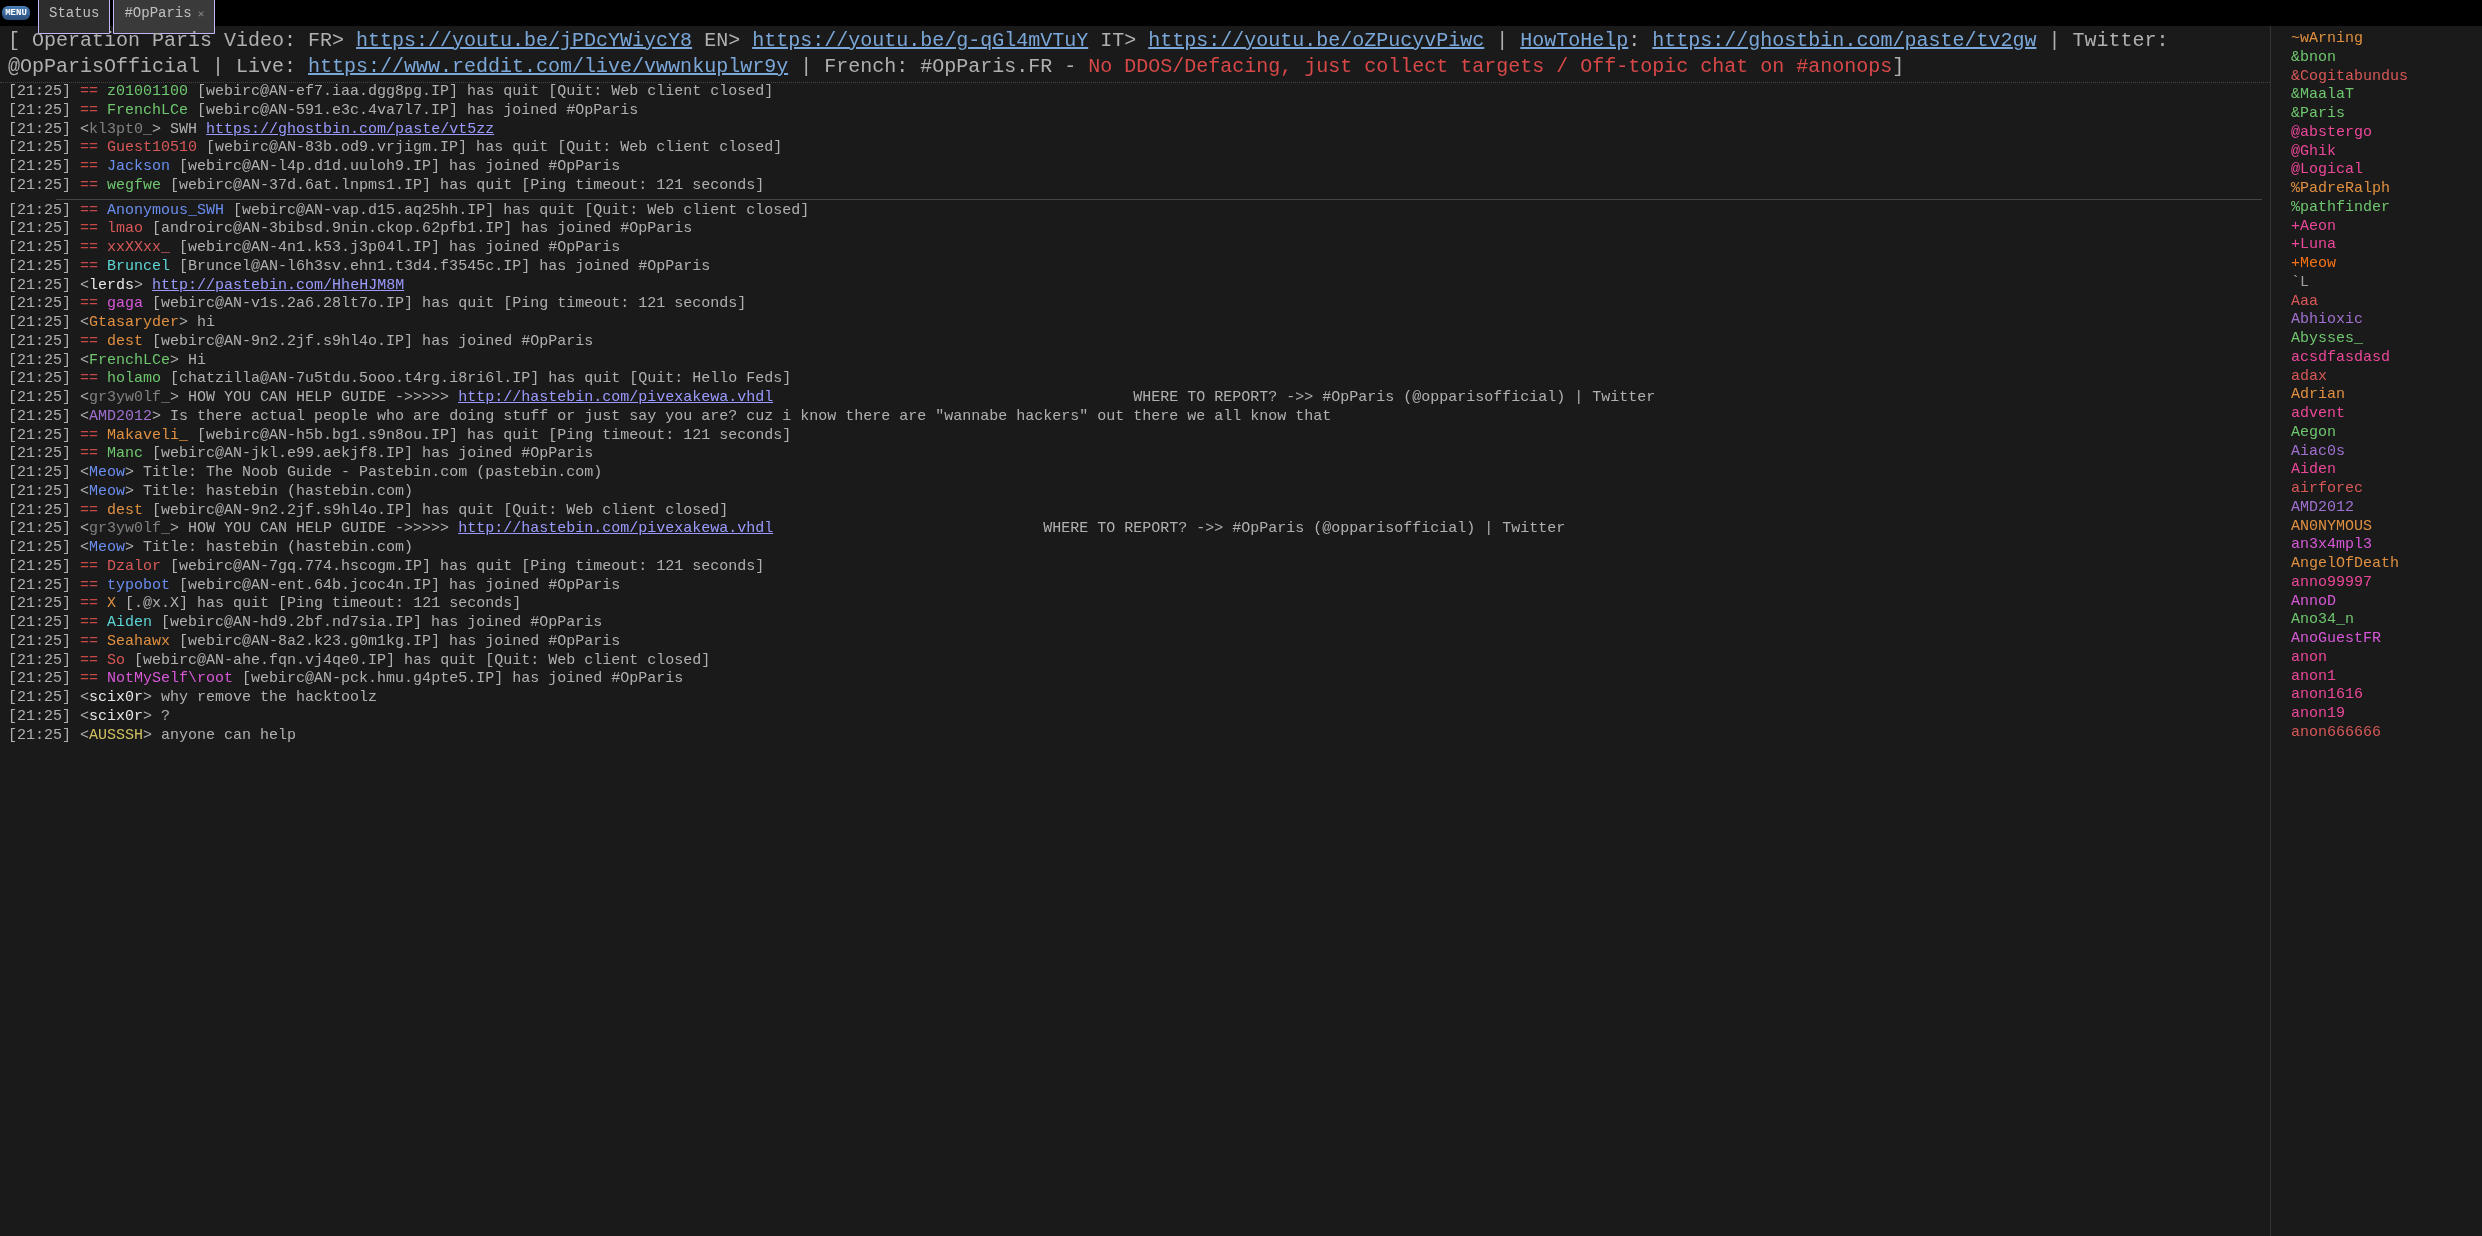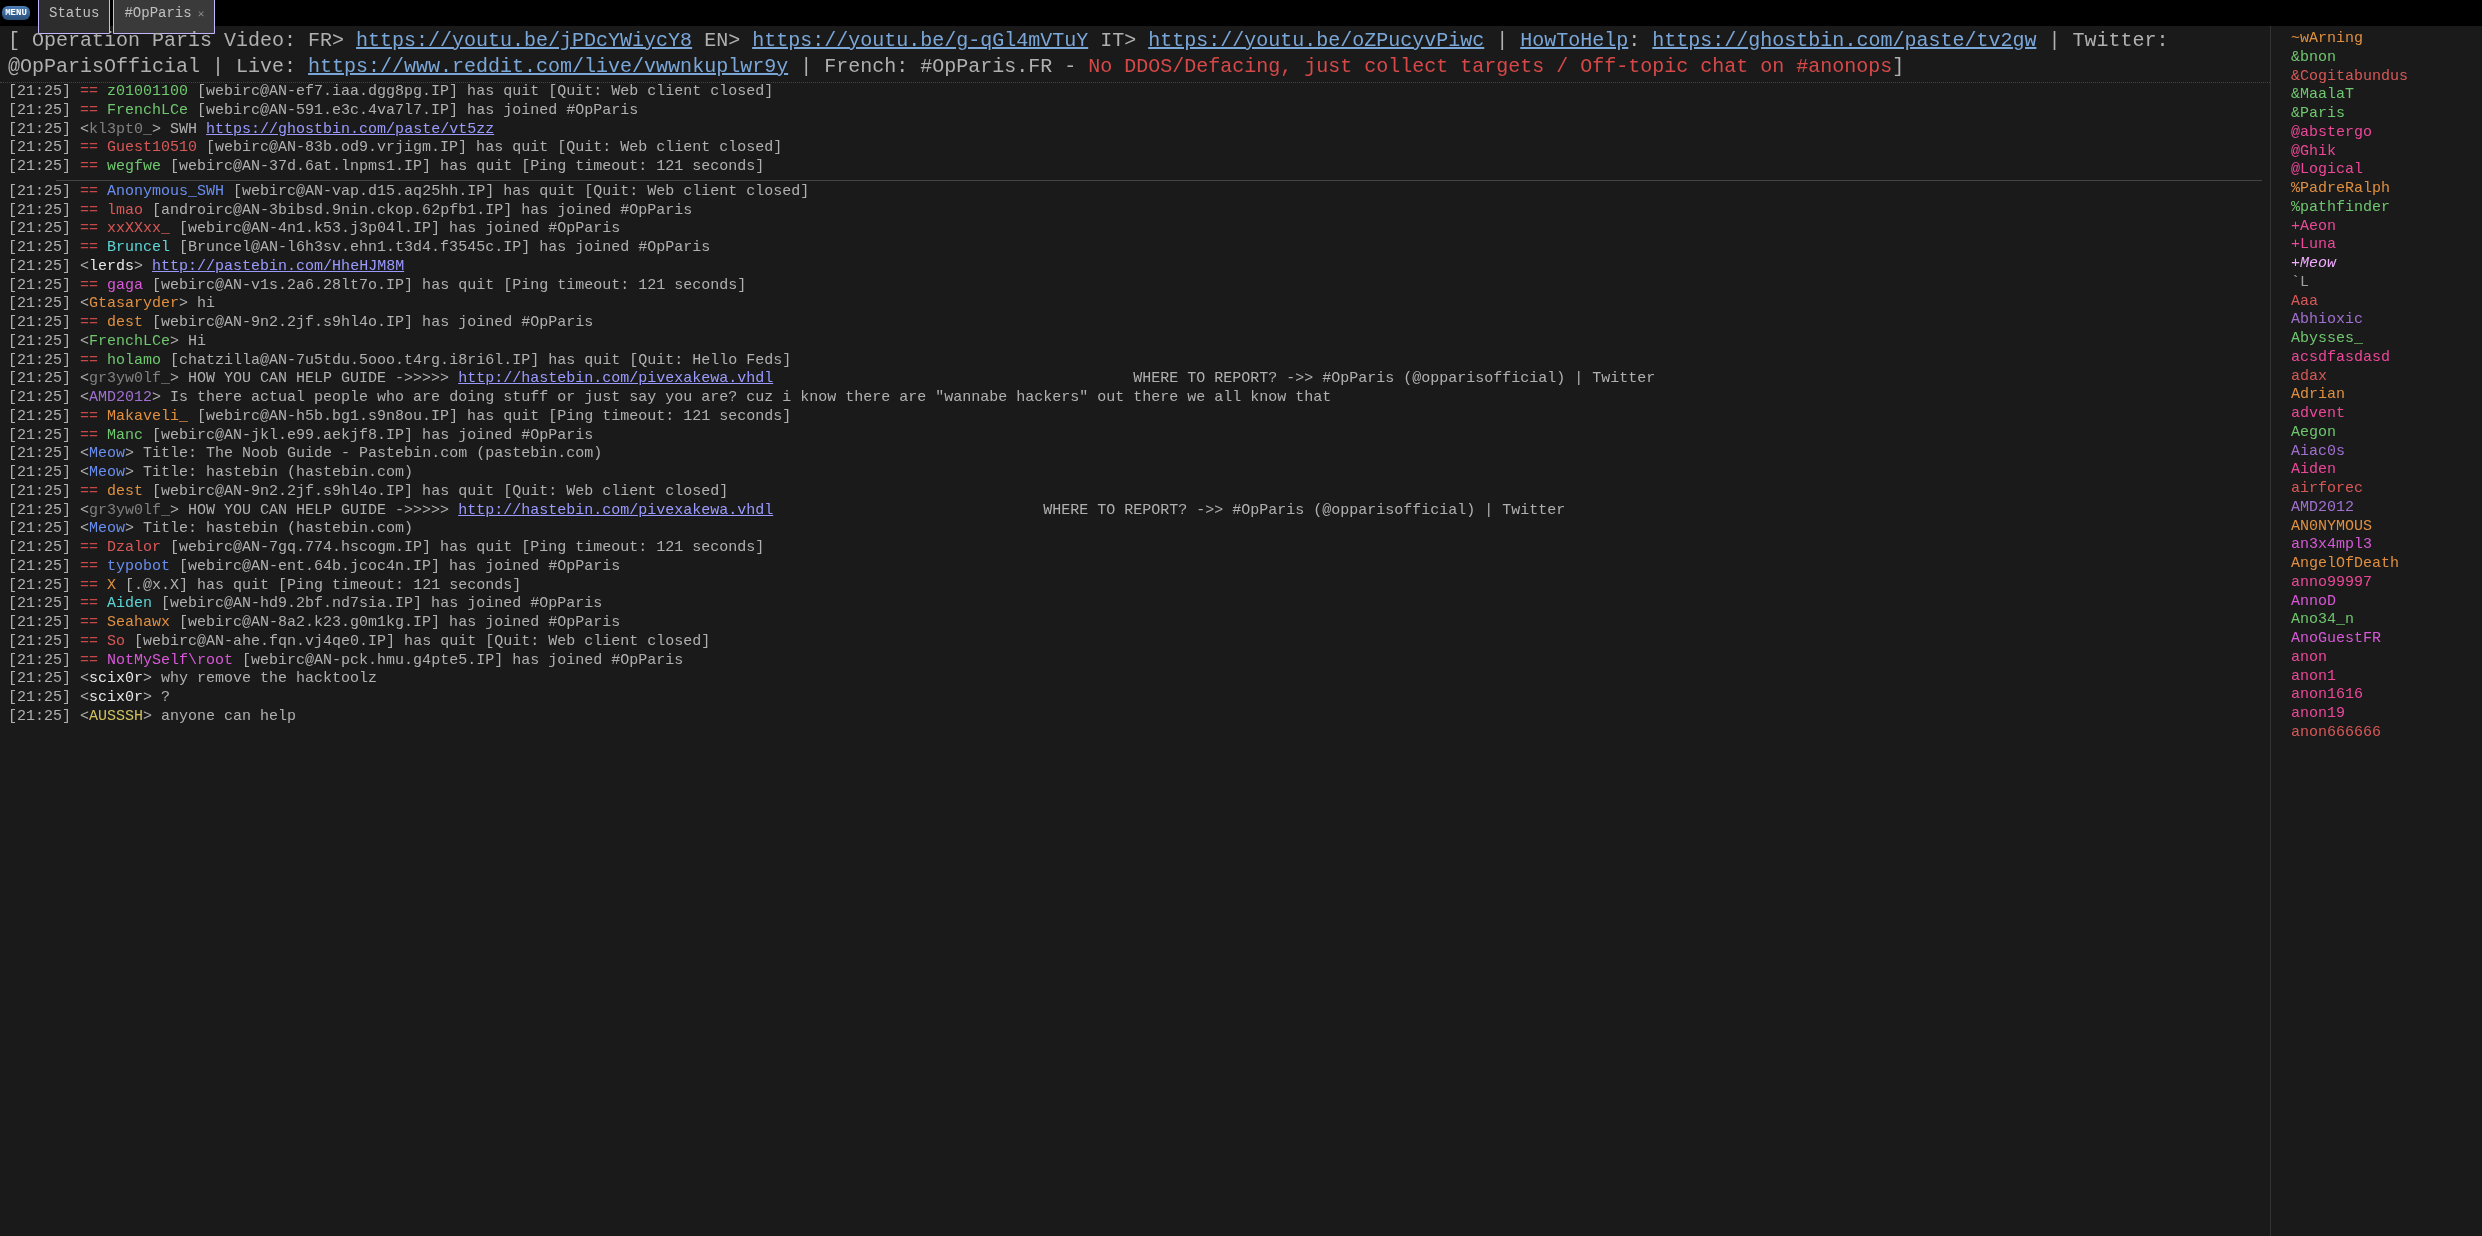--- a/index.html
+++ b/index.html
@@ -114,21 +114,21 @@
 }
 .nick-entry {
   line-height: 1.25;
   cursor: pointer;
   white-space: nowrap;
 }
 .c-orange { color: #e09040; }
 .c-green { color: #6fc76f; }
 .c-red { color: #d85858; }
 .c-cyan { color: #ec4899; }
-.c-blue { color: #f0abfc; font-style: italic; }
+.c-blue { color: #f97316; }
 .c-magenta { color: #d858d8; }
 .c-purple { color: #a070d0; }
 .c-grey { color: #a0a0a0; }
 ::-webkit-scrollbar { width: 10px; }
 ::-webkit-scrollbar-track { background: #1a1a1a; }
 ::-webkit-scrollbar-thumb { background: #444; border-radius: 5px; }
 </style>
 </head>
 <body>
 
@@ -147,20 +147,21 @@
   <div class="main">
     <div class="chat-area">
       <div class="topic">
         <span>[ Operation Paris  Video: FR&gt; </span><a href="#">https://youtu.be/jPDcYWiycY8</a><span> EN&gt; </span><a href="#">https://youtu.be/g-qGl4mVTuY</a><span> IT&gt; </span><a href="#">https://youtu.be/oZPucyvPiwc</a><span> | </span><a href="#">HowToHelp</a><span>: </span><a href="#">https://ghostbin.com/paste/tv2gw</a><span> | Twitter: @OpParisOfficial | Live: </span><a href="#">https://www.reddit.com/live/vwwnkuplwr9y</a><span> | French: #OpParis.FR - </span><span class="warn">No DDOS/Defacing, just collect targets / Off-topic chat on #anonops</span><span>]</span>
       </div>
       <div class="messages" id="messages">
           <div class="msg-line"><span class="ts">[21:25]</span> <span class="sys-eq">==</span> <span class="nick-green">z01001100</span><span> [webirc@AN-ef7.iaa.dgg8pg.IP] has quit [Quit: Web client closed]</span></div>
           <div class="msg-line"><span class="ts">[21:25]</span> <span class="sys-eq">==</span> <span class="nick-green">FrenchLCe</span><span> [webirc@AN-591.e3c.4va7l7.IP] has joined #OpParis</span></div>
           <div class="msg-line"><span class="ts">[21:25]</span> <span>&lt;</span><span class="nick-grey">kl3pt0_</span><span>&gt;</span><span> SWH </span><a href="#">https://ghostbin.com/paste/vt5zz</a></div>
           <div class="msg-line"><span class="ts">[21:25]</span> <span class="sys-eq">==</span> <span class="nick-red">Guest10510</span><span> [webirc@AN-83b.od9.vrjigm.IP] has quit [Quit: Web client closed]</span></div>
+          <div class="msg-line"><span class="ts">[21:25]</span> <span class="sys-eq">==</span> <span class="nick-blue">Jackson</span><span> [webirc@AN-l4p.d1d.uuloh9.IP] has joined #OpParis</span></div>
           <div class="msg-line"><span class="ts">[21:25]</span> <span class="sys-eq">==</span> <span class="nick-green">wegfwe</span><span> [webirc@AN-37d.6at.lnpms1.IP] has quit [Ping timeout: 121 seconds]</span></div>
           <div class="divider"></div>
           <div class="msg-line"><span class="ts">[21:25]</span> <span class="sys-eq">==</span> <span class="nick-blue">Anonymous_SWH</span><span> [webirc@AN-vap.d15.aq25hh.IP] has quit [Quit: Web client closed]</span></div>
           <div class="msg-line"><span class="ts">[21:25]</span> <span class="sys-eq">==</span> <span class="nick-red">lmao</span><span> [androirc@AN-3bibsd.9nin.ckop.62pfb1.IP] has joined #OpParis</span></div>
           <div class="msg-line"><span class="ts">[21:25]</span> <span class="sys-eq">==</span> <span class="nick-red">xxXXxx_</span><span> [webirc@AN-4n1.k53.j3p04l.IP] has joined #OpParis</span></div>
           <div class="msg-line"><span class="ts">[21:25]</span> <span class="sys-eq">==</span> <span class="nick-cyan">Bruncel</span><span> [Bruncel@AN-l6h3sv.ehn1.t3d4.f3545c.IP] has joined #OpParis</span></div>
           <div class="msg-line"><span class="ts">[21:25]</span> <span>&lt;</span><span class="nick-white">lerds</span><span>&gt;</span><span> </span><a href="#">http://pastebin.com/HheHJM8M</a></div>
           <div class="msg-line"><span class="ts">[21:25]</span> <span class="sys-eq">==</span> <span class="nick-magenta">gaga</span><span> [webirc@AN-v1s.2a6.28lt7o.IP] has quit [Ping timeout: 121 seconds]</span></div>
           <div class="msg-line"><span class="ts">[21:25]</span> <span>&lt;</span><span class="nick-orange">Gtasaryder</span><span>&gt;</span><span> hi</span></div>
           <div class="msg-line"><span class="ts">[21:25]</span> <span class="sys-eq">==</span> <span class="nick-orange">dest</span><span> [webirc@AN-9n2.2jf.s9hl4o.IP] has joined #OpParis</span></div>

